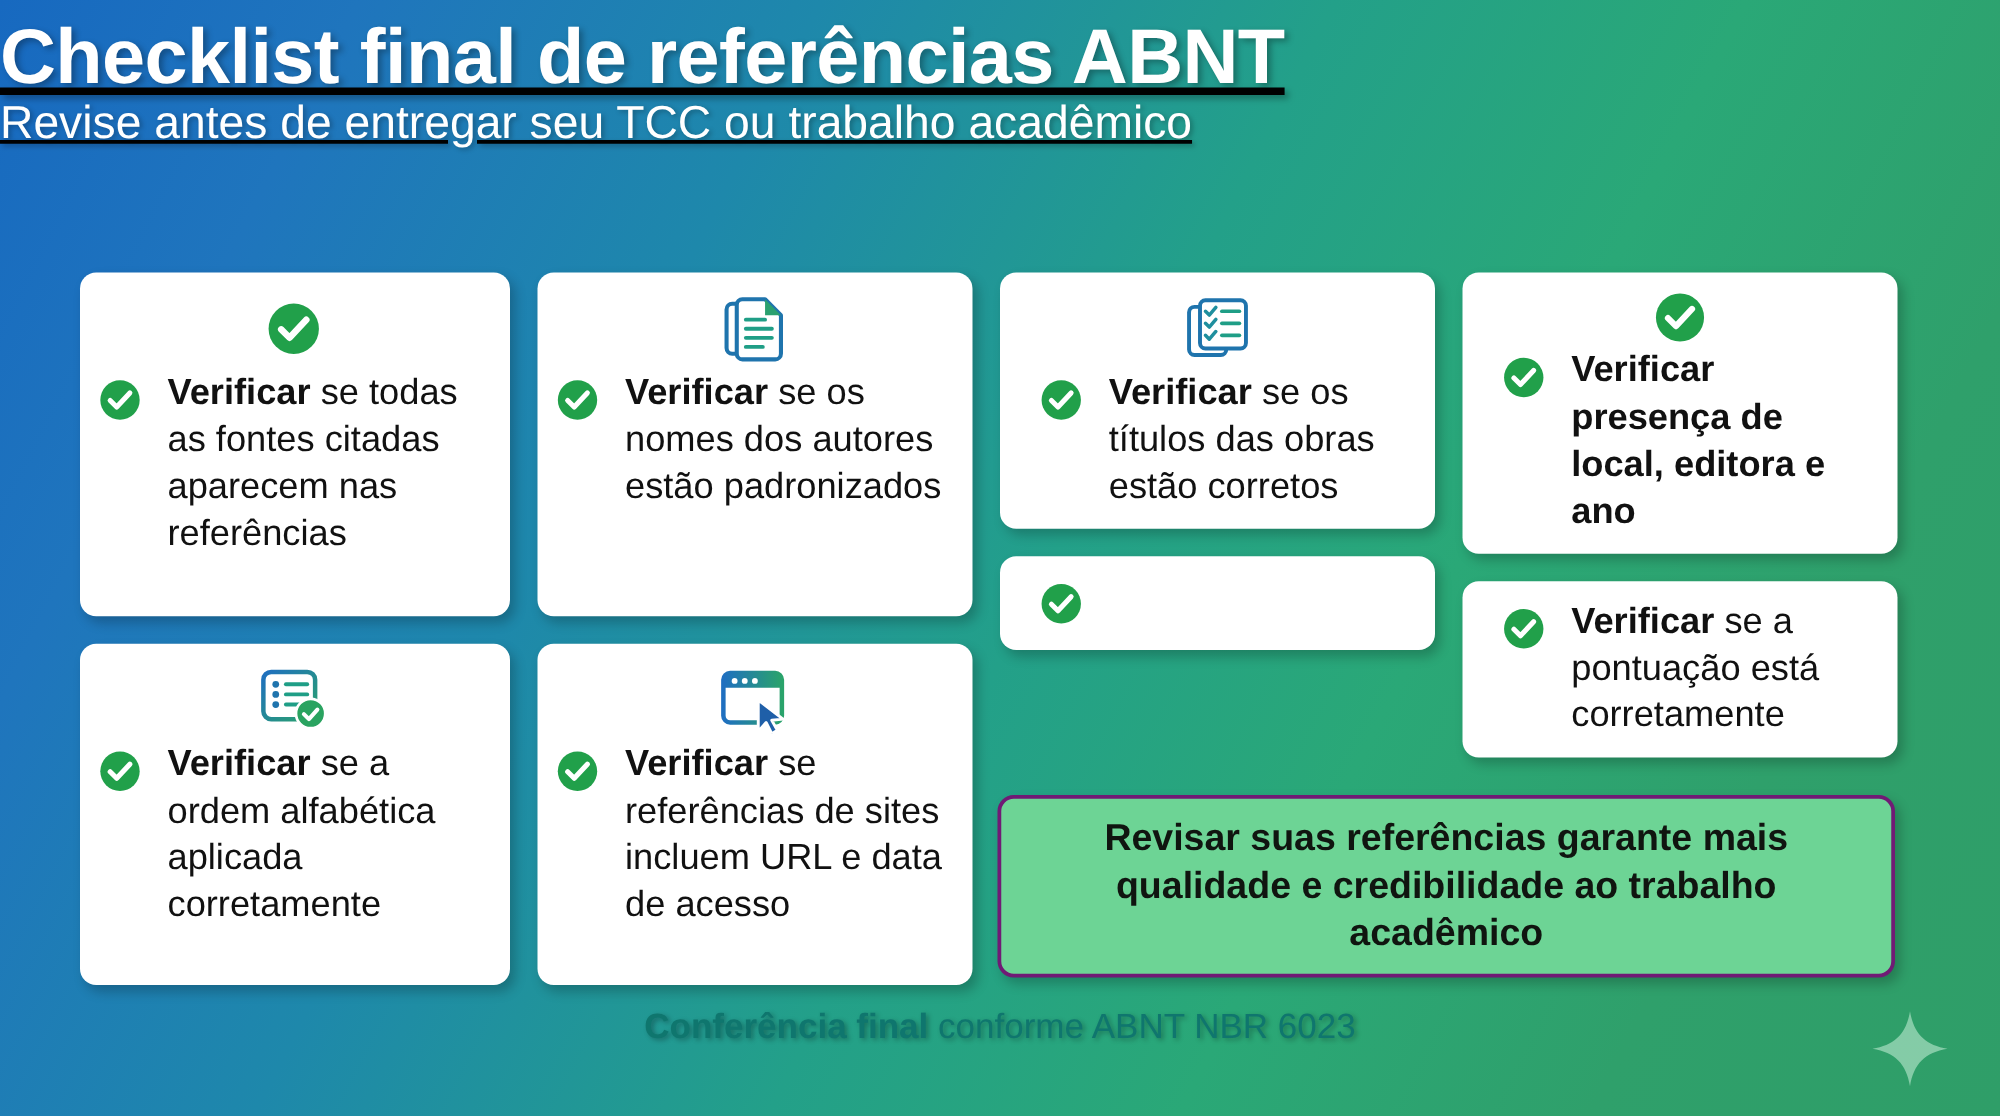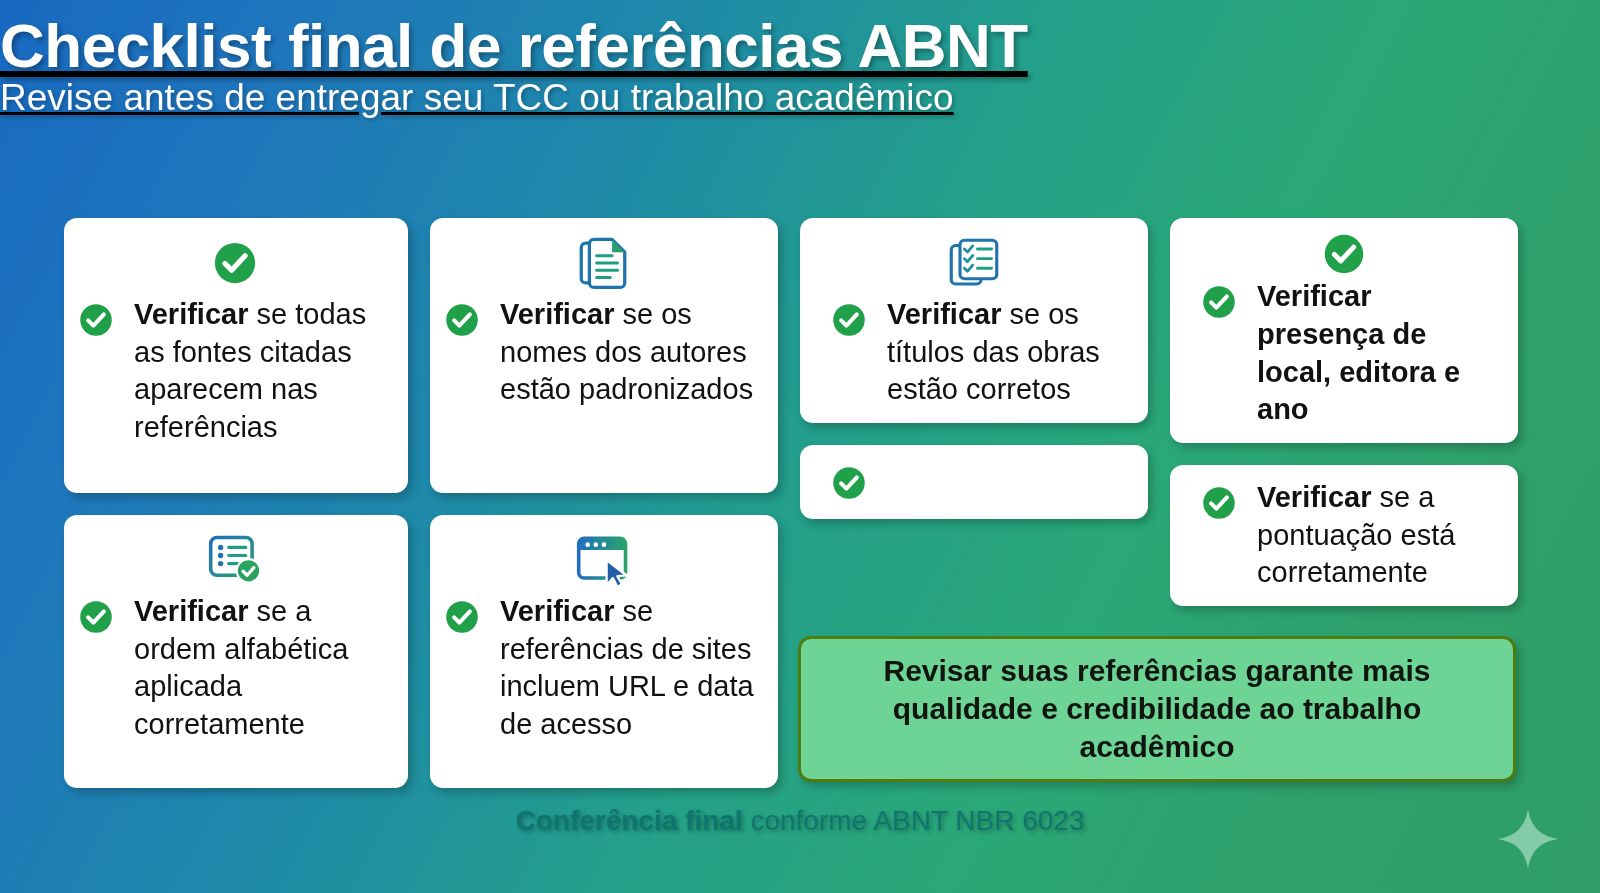--- a/index.html
+++ b/index.html
@@ -44,21 +44,21 @@
   .icon-wrap{ height:62px; display:flex; align-items:center; justify-content:center; margin-bottom:2px; }
 
   .row{ display:flex; align-items:flex-start; gap:10px; flex:1; }
   .bullet{ flex:0 0 auto; margin-top:6px; }
   .txt{ font-size:29px; line-height:1.30; color:#111111; font-weight:400;margin-left:10px; }
   .txt .b{ font-weight:bold; }
   .txt.allbold{ font-weight:bold; }
 
   
   .highlight{
-    background:#6dd495; border:3px solid #4d7c0f; border-radius:13px;
+    background:#6dd495; border:3px solid #701a75; border-radius:13px;
     box-shadow:4px 5px 9px rgba(0,0,0,.22);
     display:flex; align-items:center; justify-content:center;
     text-align:center; padding:10px 18px; flex:1;
   }
   .highlight .ht{ font-size:30px; font-weight:bold; color:#101510; line-height:1.27; }
 
   
   .footer{
     position:absolute; left:0; right:0; top:805px; text-align:center;
     font-size:28px; color:#0f766e; text-shadow:2px 2px 4px rgba(0,0,0,.30);

